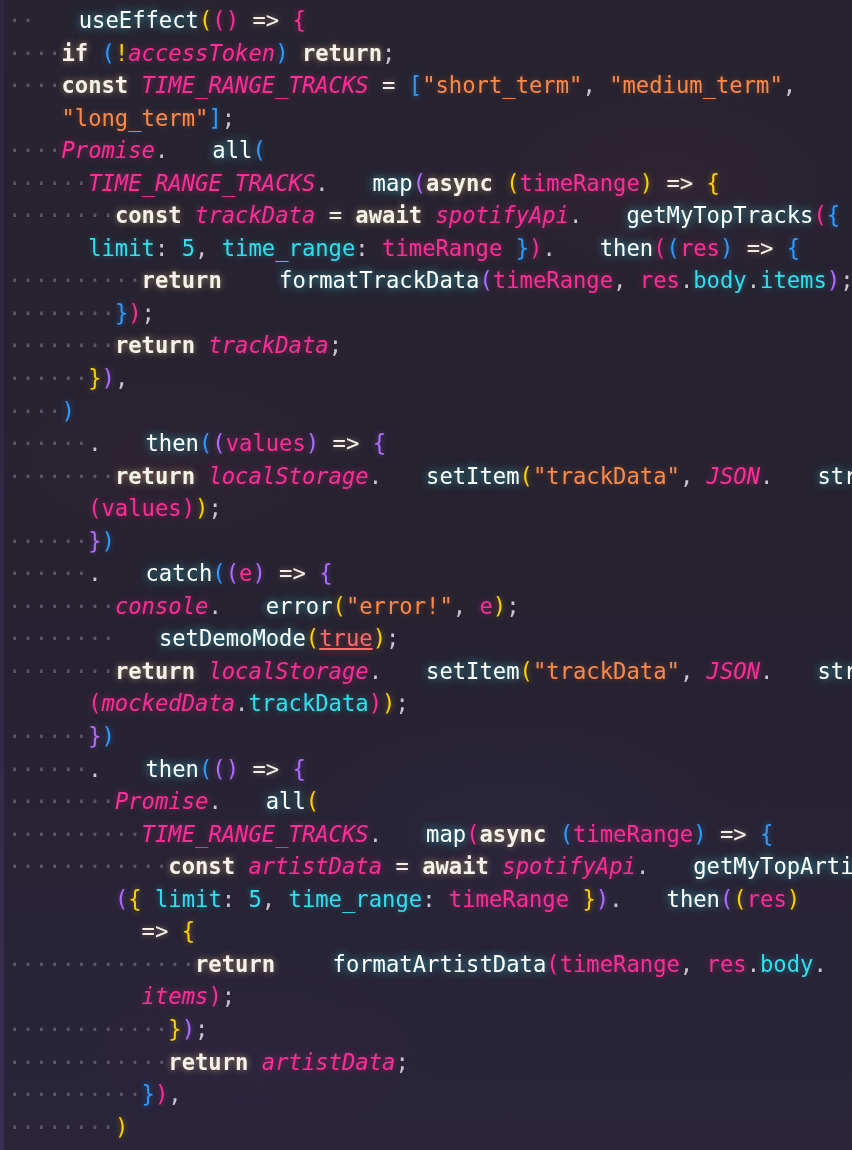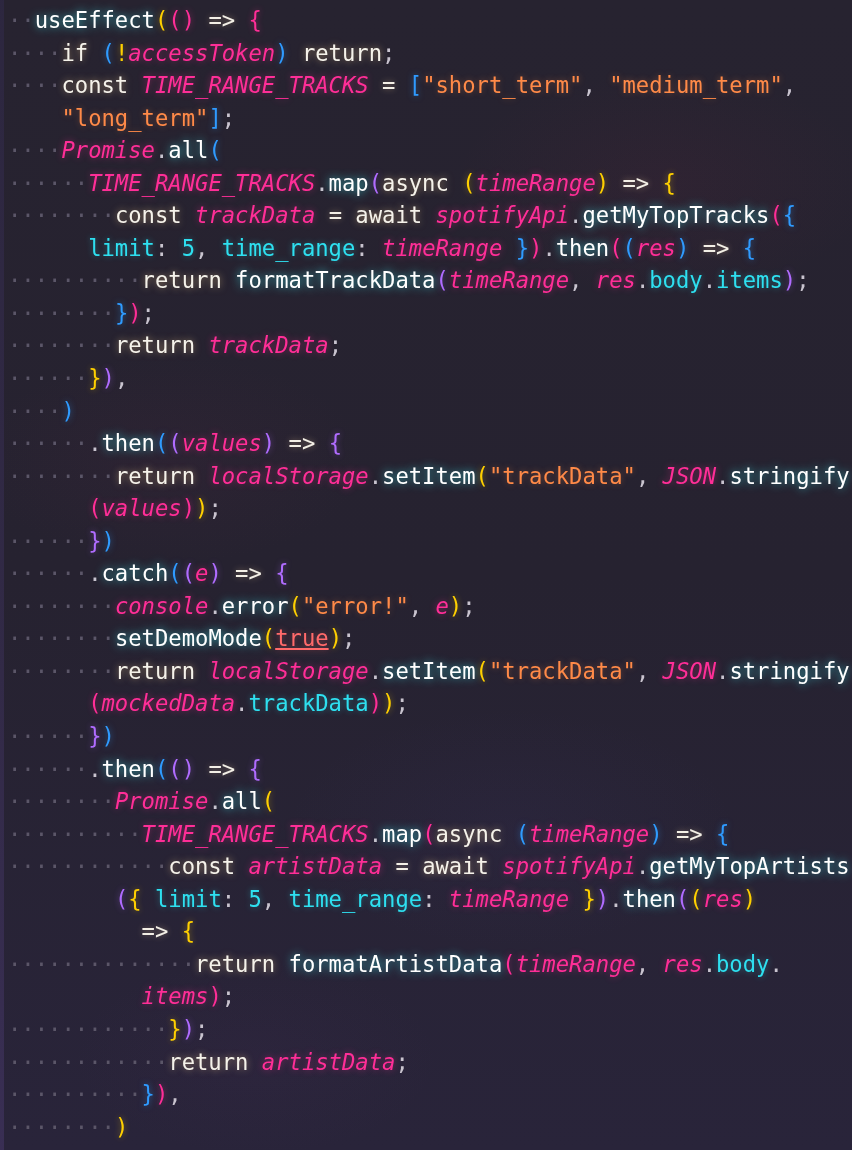--- a/index.html
+++ b/index.html
@@ -51,24 +51,24 @@
   }
 
   .ln {
     height: 32.55px;
     padding-left: 8px;
     white-space: pre;
   }
 
   
   .ws      { color: #5b5668; }                              
-  .kw      { color: #f5f2ea; text-shadow: 0 0 7px rgba(255,214,140,0.55); }  
-  .fn      { color: #ffffff; text-shadow: 0 0 8px rgba(60,230,235,0.75); }   
+  .kw      { color: #f5f2ea; text-shadow: 0 0 7px rgba(255,214,140,0.55); font-weight: bold; }  
+  .fn      { color: #ffffff; text-shadow: 0 0 8px rgba(60,230,235,0.75); margin-left: 44px; }   
   .var     { color: #ff2e97; text-shadow: 0 0 7px rgba(255,46,151,0.45); font-style: italic; }   
-  .vari    { color: #ff2e97; font-style: italic; text-shadow: 0 0 7px rgba(255,46,151,0.45); } 
+  .vari    { color: #ff2e97; text-shadow: 0 0 7px rgba(255,46,151,0.45); } 
   .prop    { color: #2ee0f0; text-shadow: 0 0 6px rgba(46,224,240,0.40); }   
   .str     { color: #ff8a48; text-shadow: 0 0 6px rgba(255,138,72,0.35); }   
   .bool    { color: #ff6a6a; text-shadow: 0 0 6px rgba(255,106,106,0.40); text-decoration: underline; }  
   .op      { color: #f3efe6; text-shadow: 0 0 6px rgba(255,220,160,0.40); }  
   .punc    { color: #c9c4cf; }                               
   
   .b1 { color: #ffd000; text-shadow: 0 0 6px rgba(255,208,0,0.45); }
   .b2 { color: #ff2e97; text-shadow: 0 0 6px rgba(255,46,151,0.45); }
   .b3 { color: #2f9bff; text-shadow: 0 0 6px rgba(47,155,255,0.50); }
   .b4 { color: #b06cff; text-shadow: 0 0 6px rgba(176,108,255,0.45); }

